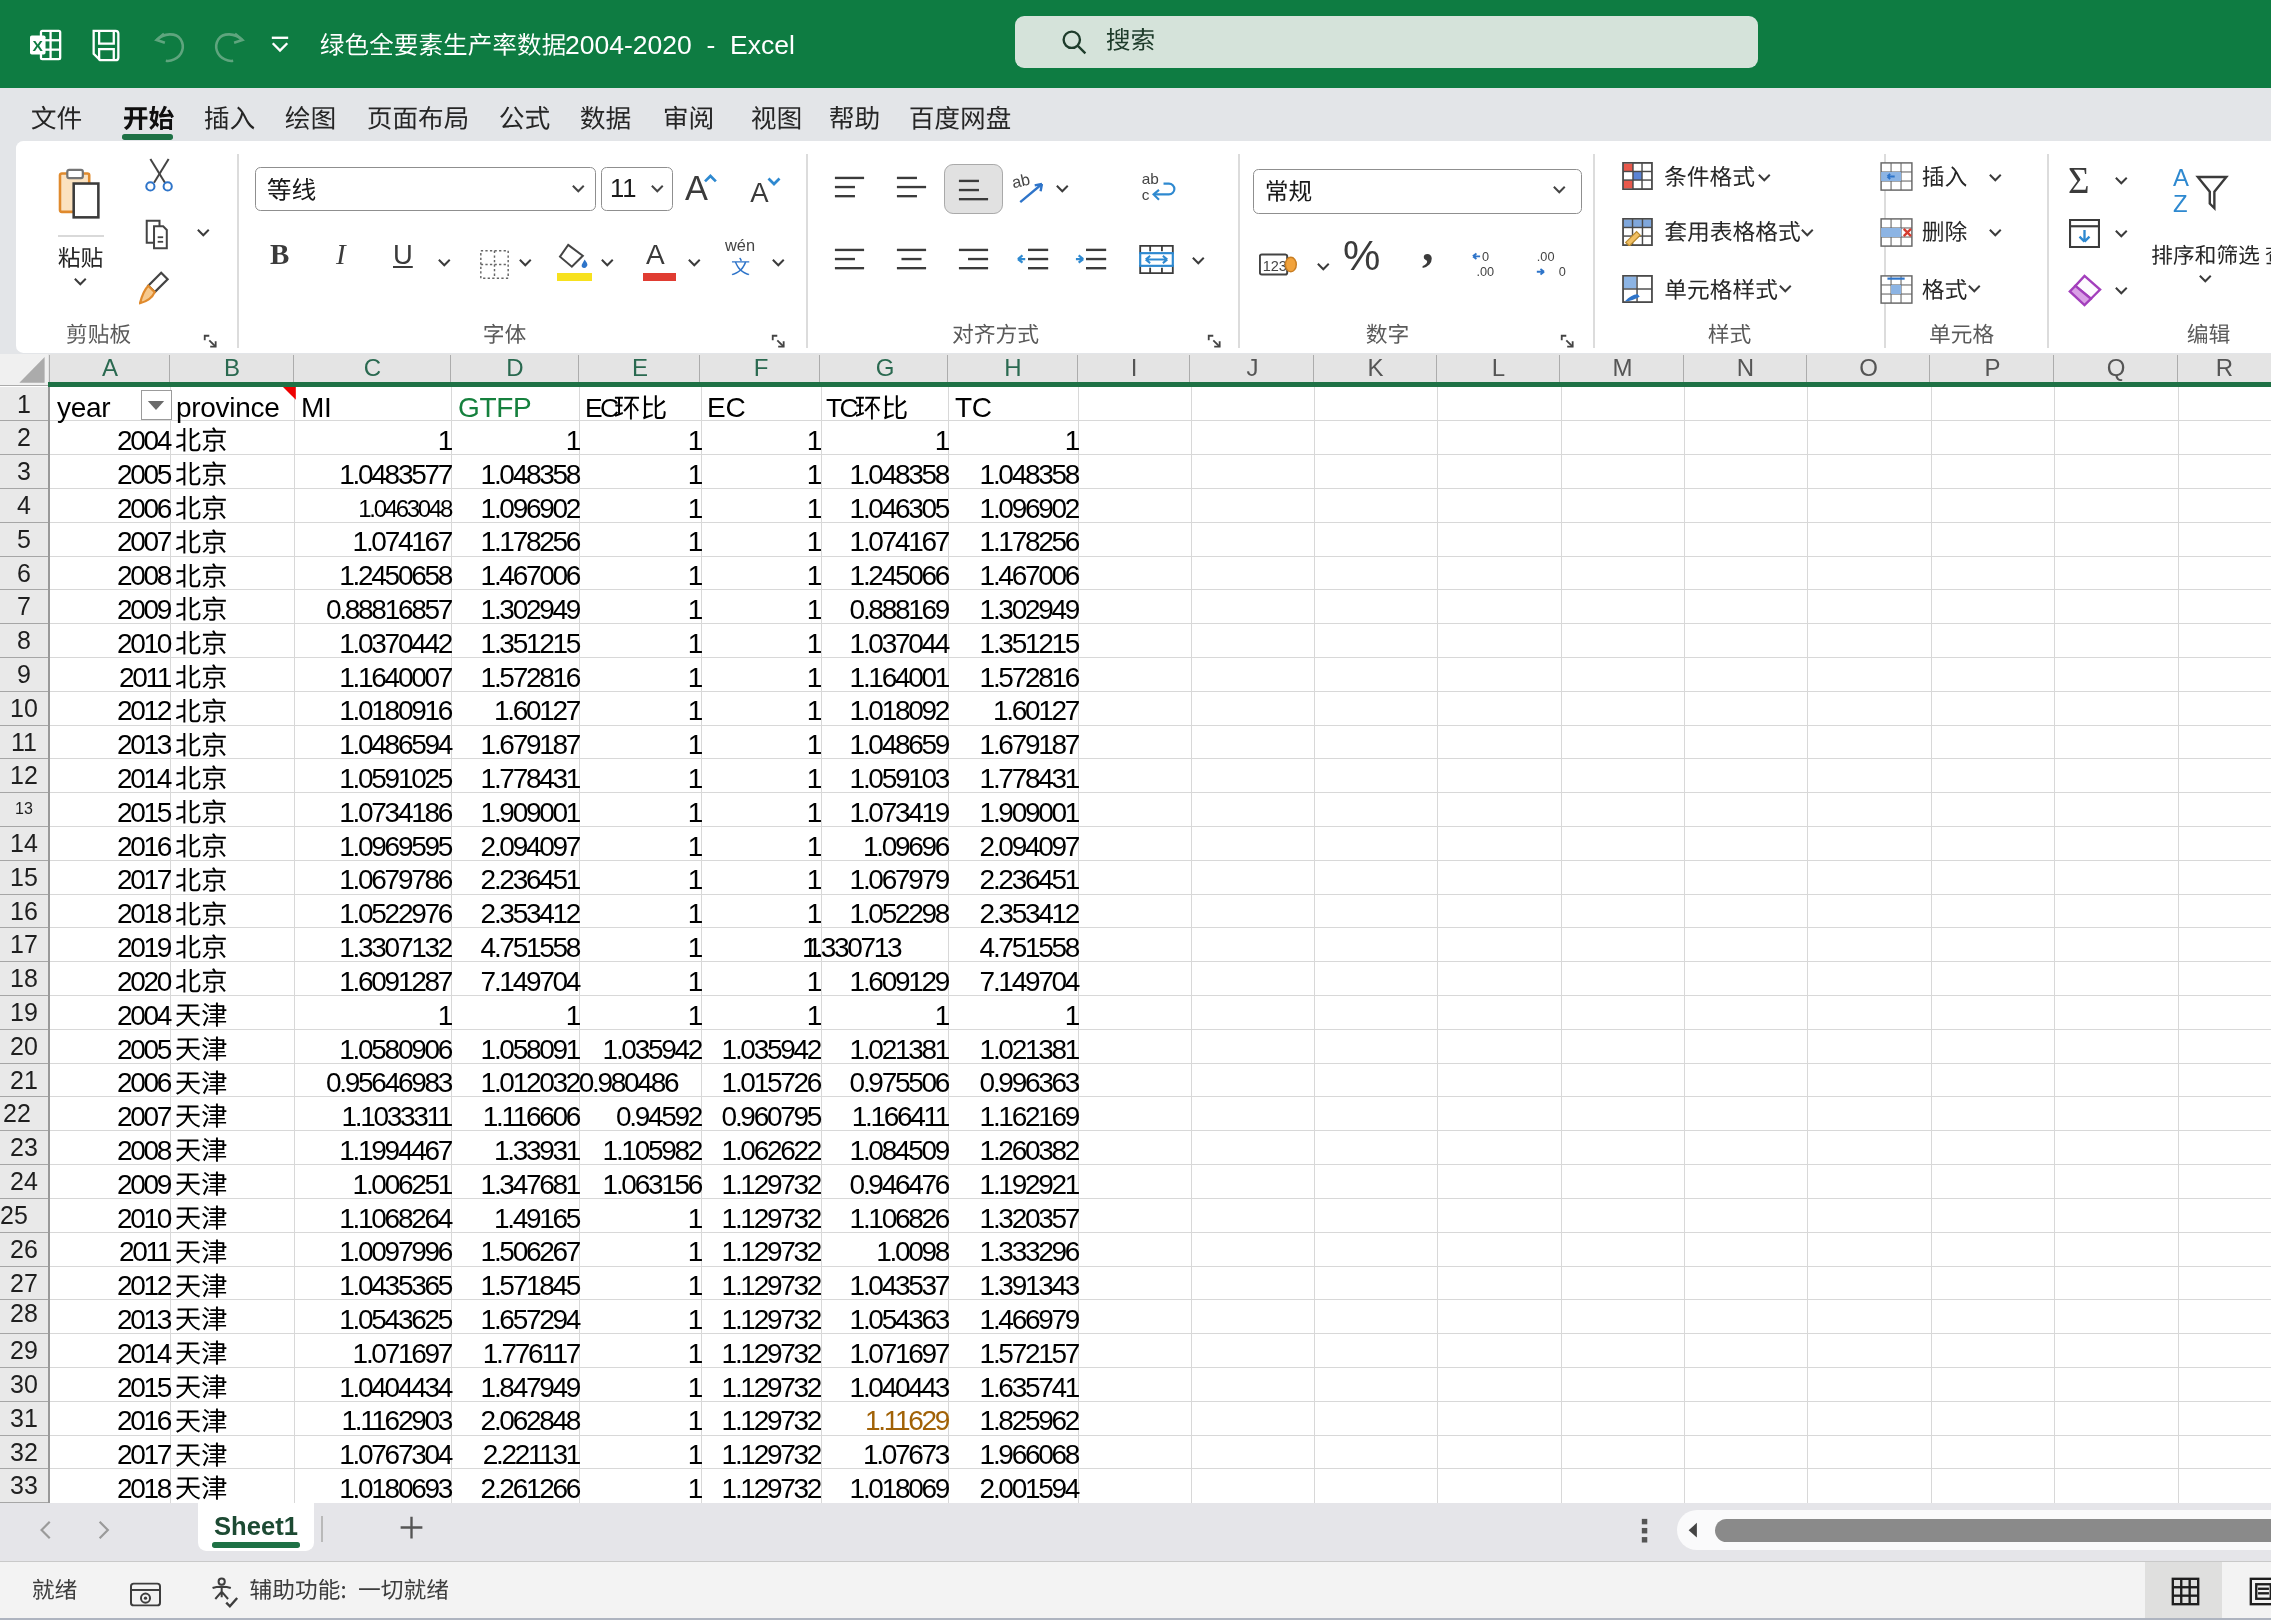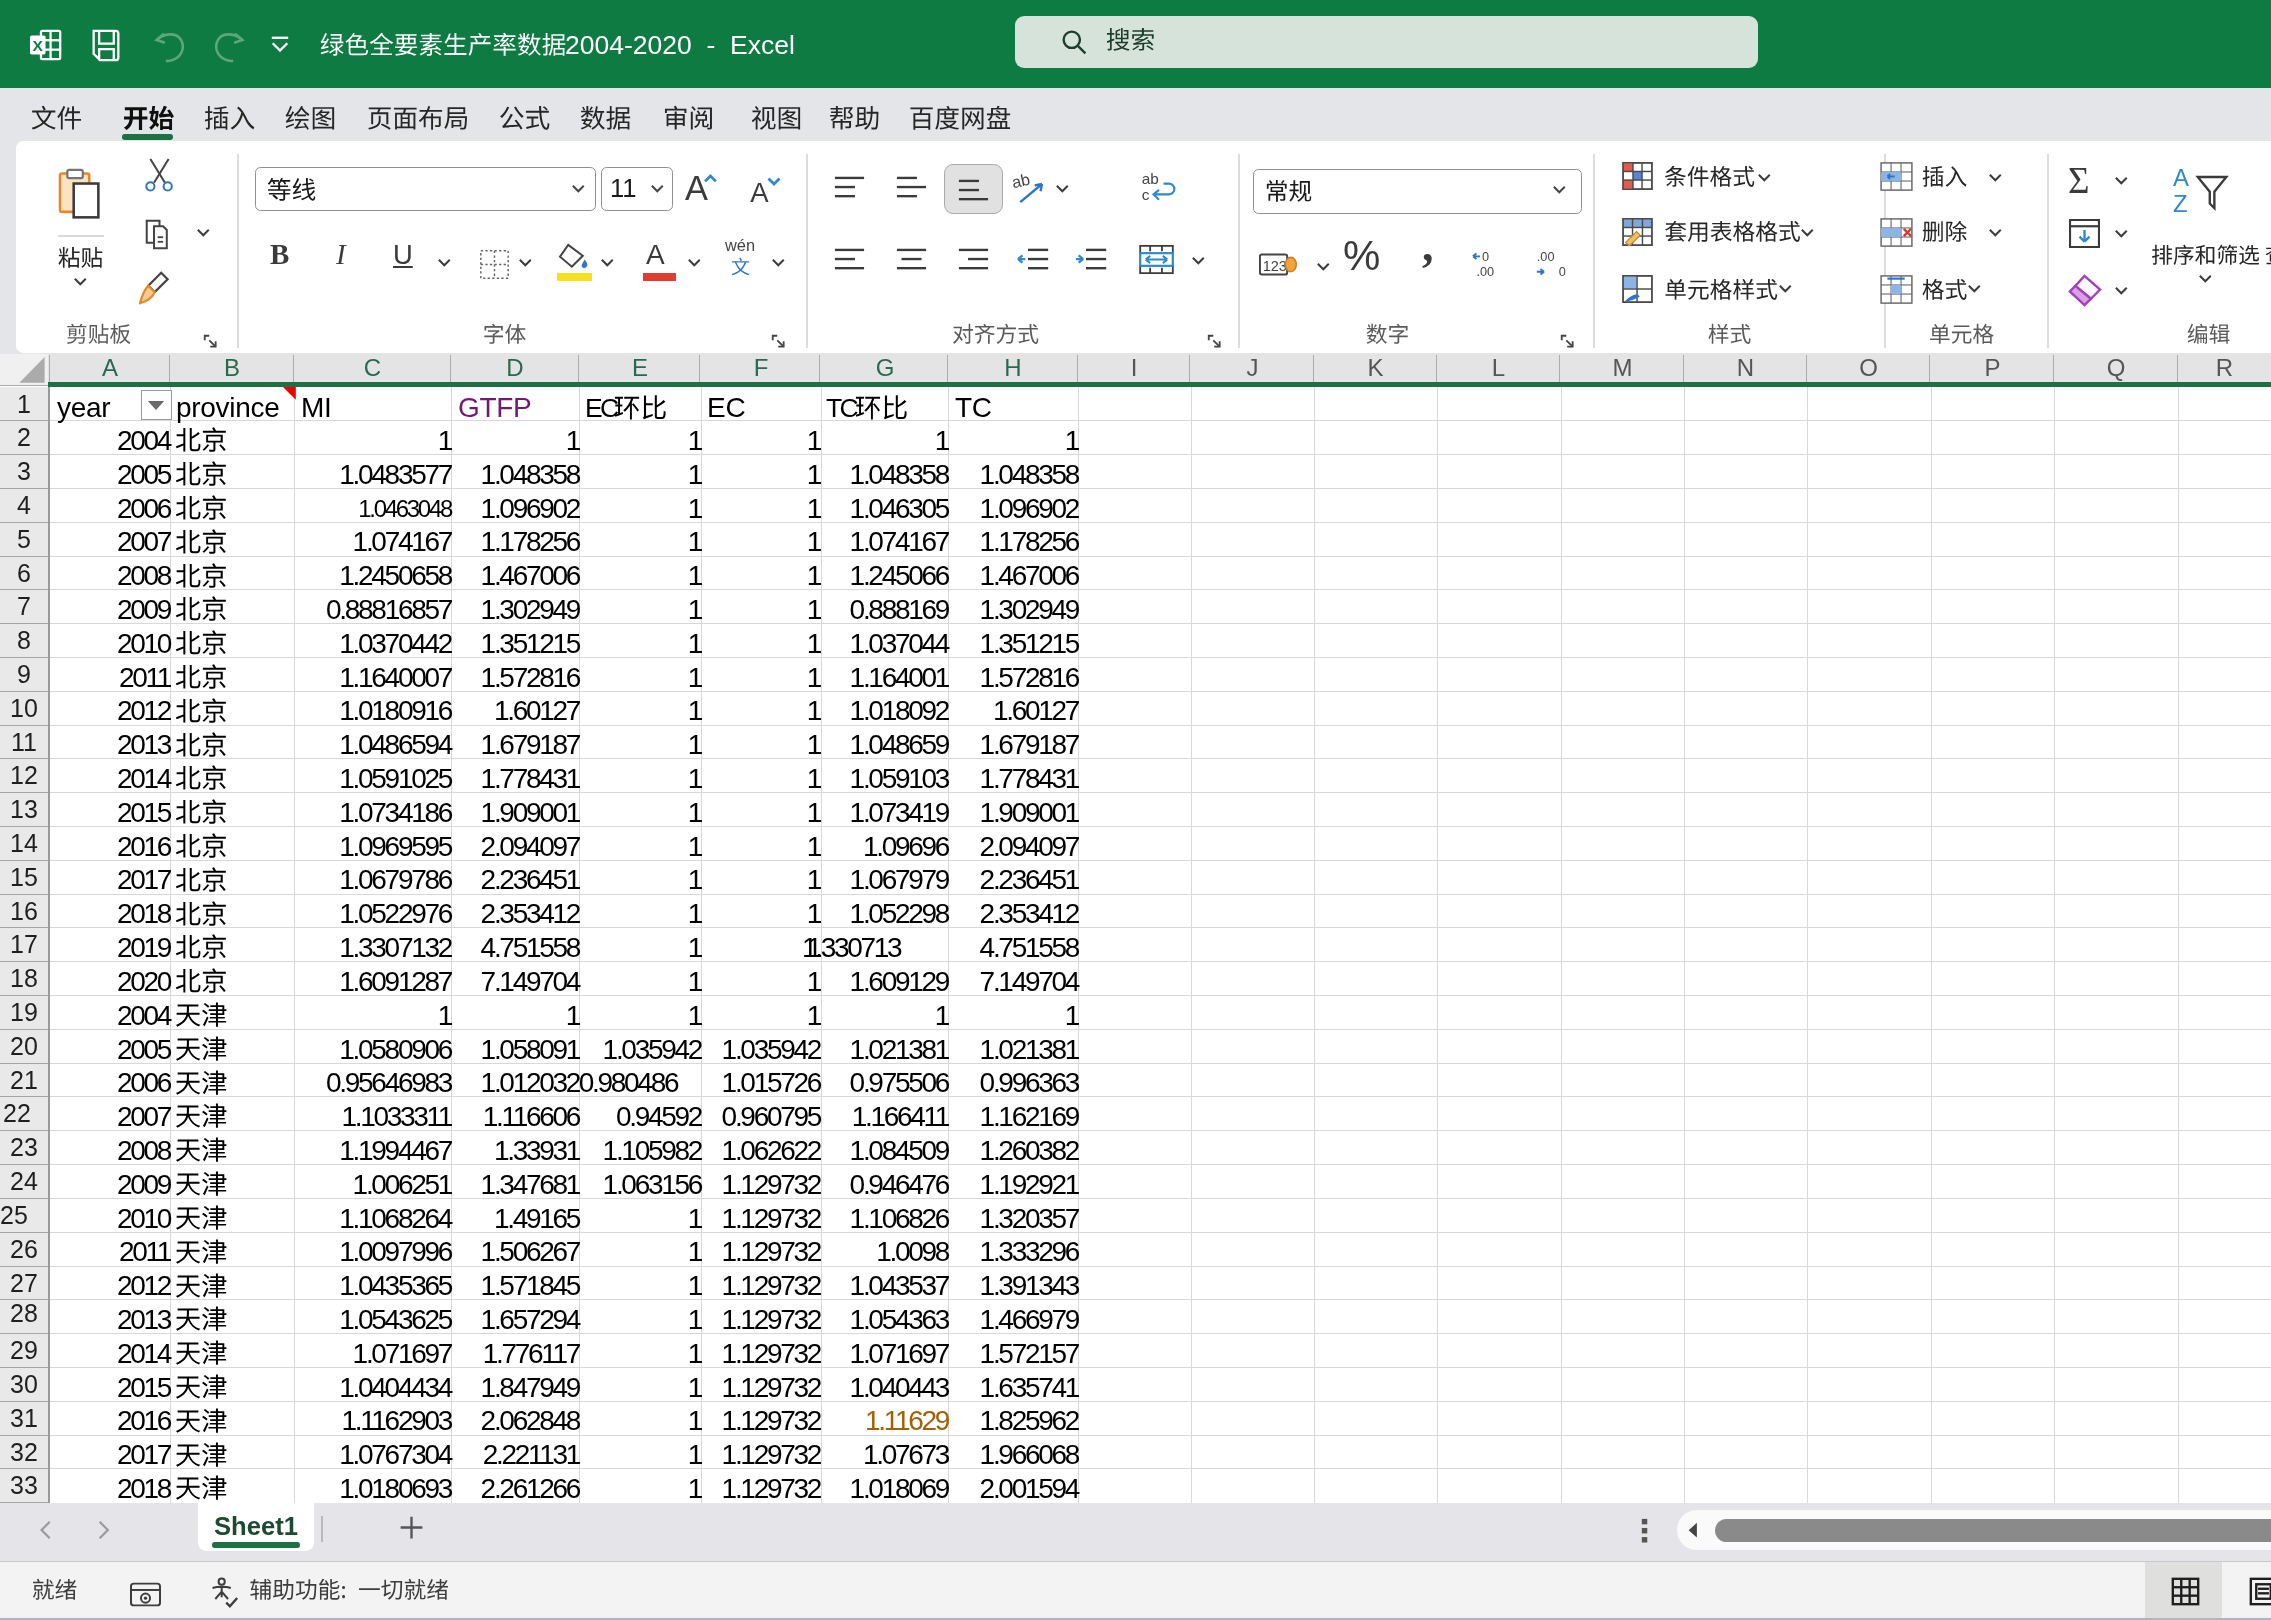--- a/index.html
+++ b/index.html
@@ -585,21 +585,21 @@
 <div class="ab" style="left:0;top:623px;width:48px;height:34px;line-height:34px;font-size:25px;color:#1F1F1F;text-align:center">8</div>
 <div class="ab" style="left:0;top:657px;width:48px;height:1.4px;background:#A6A6A6"></div>
 <div class="ab" style="left:0;top:657px;width:48px;height:34px;line-height:34px;font-size:25px;color:#1F1F1F;text-align:center">9</div>
 <div class="ab" style="left:0;top:691px;width:48px;height:1.4px;background:#A6A6A6"></div>
 <div class="ab" style="left:0;top:691px;width:48px;height:34px;line-height:34px;font-size:25px;color:#1F1F1F;text-align:center">10</div>
 <div class="ab" style="left:0;top:725px;width:48px;height:1.4px;background:#A6A6A6"></div>
 <div class="ab" style="left:0;top:725px;width:48px;height:34px;line-height:34px;font-size:25px;color:#1F1F1F;text-align:center">11</div>
 <div class="ab" style="left:0;top:758px;width:48px;height:1.4px;background:#A6A6A6"></div>
 <div class="ab" style="left:0;top:758px;width:48px;height:34px;line-height:34px;font-size:25px;color:#1F1F1F;text-align:center">12</div>
 <div class="ab" style="left:0;top:792px;width:48px;height:1.4px;background:#A6A6A6"></div>
-<div class="ab" style="left:0;top:792px;width:48px;height:34px;line-height:34px;font-size:25px;color:#1F1F1F;text-align:center">13</div>
+<div class="ab" style="left:0;top:792px;width:48px;height:34px;line-height:34px;font-size:16px;color:#1F1F1F;text-align:center">13</div>
 <div class="ab" style="left:0;top:826px;width:48px;height:1.4px;background:#A6A6A6"></div>
 <div class="ab" style="left:0;top:826px;width:48px;height:34px;line-height:34px;font-size:25px;color:#1F1F1F;text-align:center">14</div>
 <div class="ab" style="left:0;top:860px;width:48px;height:1.4px;background:#A6A6A6"></div>
 <div class="ab" style="left:0;top:860px;width:48px;height:34px;line-height:34px;font-size:25px;color:#1F1F1F;text-align:center">15</div>
 <div class="ab" style="left:0;top:894px;width:48px;height:1.4px;background:#A6A6A6"></div>
 <div class="ab" style="left:0;top:894px;width:48px;height:34px;line-height:34px;font-size:25px;color:#1F1F1F;text-align:center">16</div>
 <div class="ab" style="left:0;top:927px;width:48px;height:1.4px;background:#A6A6A6"></div>
 <div class="ab" style="left:0;top:927px;width:48px;height:34px;line-height:34px;font-size:25px;color:#1F1F1F;text-align:center">17</div>
 <div class="ab" style="left:0;top:961px;width:48px;height:1.4px;background:#A6A6A6"></div>
 <div class="ab" style="left:0;top:961px;width:48px;height:34px;line-height:34px;font-size:25px;color:#1F1F1F;text-align:center">18</div>
@@ -686,21 +686,21 @@
 <div class="ab" style="left:141px;top:390px;width:31px;height:30px;background:#fff;border:1.8px solid #9B9B9B;box-sizing:border-box"></div>
 <svg class="ab" style="left:146px;top:399px" width="20" height="12" viewBox="0 0 22 13">
       <path d="M2 2 H20 L11 12 Z" fill="#6A6A6A"></path>
     </svg>
 <svg class="ab" style="left:283px;top:387px" width="12.8" height="12.8" viewBox="0 0 14 14">
       <path d="M0 0 H14 V14 Z" fill="#EE0000"></path>
     </svg>
 <div class="ab" style="left:57px;top:390px;height:36px;line-height:36px;font-size:28px;letter-spacing:-0.3px;color:#000">year</div>
 <div class="ab" style="left:176px;top:390px;height:36px;line-height:36px;font-size:28px;letter-spacing:-0.3px;color:#000">province</div>
 <div class="ab" style="left:301px;top:390px;height:36px;line-height:36px;font-size:28px;letter-spacing:-0.3px;color:#000">MI</div>
-<div class="ab" style="left:458px;top:390px;height:36px;line-height:36px;font-size:28px;letter-spacing:-0.3px;color:#701a75">GTFP</div>
+<div class="ab" style="left:458px;top:390px;height:36px;line-height:36px;font-size:28px;letter-spacing:-0.3px;color:#15803d">GTFP</div>
 <div class="ab" style="left:585px;top:390px;height:36px;line-height:36px;font-size:26.5px;letter-spacing:-2.7px;color:#000">EC</div>
 <div style="position:absolute;left:612px;top:394px">
       <svg width="58" height="35" viewBox="0 0 63 38" style="display:block">
         <path transform="translate(2,25.5)" d="M19.6 -14.3C21.8 -11.9 24.4 -8.6 25.5 -6.5L27.3 -7.9C26.1 -9.9 23.4 -13.1 21.3 -15.5ZM1.0 -3.0 1.6 -0.9C4.0 -1.8 7.0 -2.8 9.9 -3.9L9.6 -5.9L6.7 -4.8V-12.0H9.3V-14.0H6.7V-20.4H9.9V-22.4H1.2V-20.4H4.6V-14.0H1.6V-12.0H4.6V-4.1ZM11.3 -22.5V-20.4H18.7C16.9 -15.3 13.9 -10.8 10.3 -7.9C10.8 -7.5 11.6 -6.6 12.0 -6.1C14.0 -7.9 15.8 -10.2 17.5 -12.8V2.2H19.6V-16.7C20.2 -17.9 20.7 -19.1 21.1 -20.4H27.4V-22.5Z M32.6 2.1C33.3 1.6 34.4 1.1 42.3 -1.5C42.2 -2.0 42.1 -3.0 42.2 -3.7L35.0 -1.5V-13.2H42.2V-15.4H35.0V-24.0H32.7V-2.0C32.7 -0.8 32.0 -0.1 31.6 0.2C31.9 0.6 32.5 1.6 32.6 2.1ZM44.5 -24.2V-2.5C44.5 0.7 45.3 1.6 48.1 1.6C48.6 1.6 51.9 1.6 52.5 1.6C55.5 1.6 56.1 -0.4 56.3 -6.2C55.7 -6.4 54.8 -6.8 54.2 -7.2C54.0 -1.9 53.8 -0.5 52.4 -0.5C51.6 -0.5 48.9 -0.5 48.3 -0.5C47.0 -0.5 46.7 -0.8 46.7 -2.5V-10.9C49.9 -12.8 53.4 -15.0 55.9 -17.1L54.1 -19.0C52.3 -17.2 49.5 -15.0 46.7 -13.3V-24.2Z" fill="#000"></path>
       </svg>
     </div>
 <div class="ab" style="left:707px;top:390px;height:36px;line-height:36px;font-size:28px;letter-spacing:-0.3px;color:#000">EC</div>
 <div class="ab" style="left:826px;top:390px;height:36px;line-height:36px;font-size:26.5px;letter-spacing:-2.7px;color:#000">TC</div>
 <div style="position:absolute;left:853px;top:394px">
       <svg width="58" height="35" viewBox="0 0 63 38" style="display:block">

